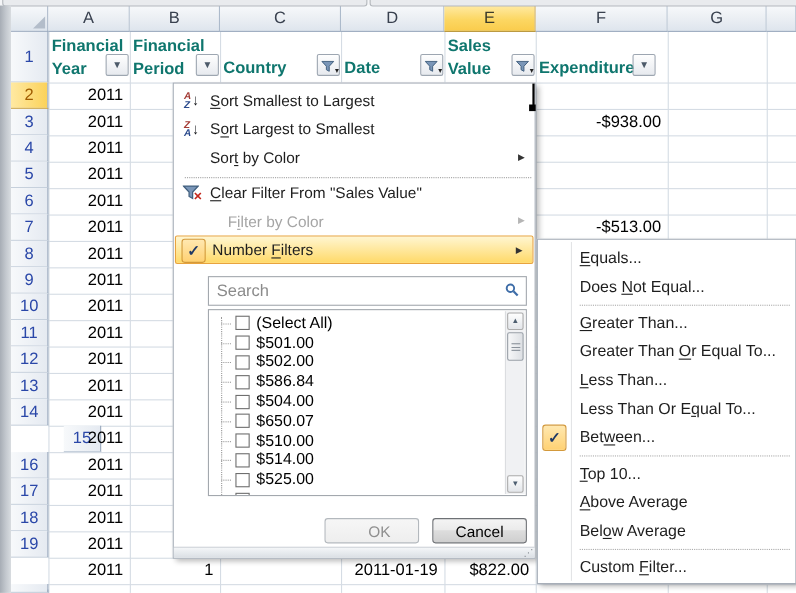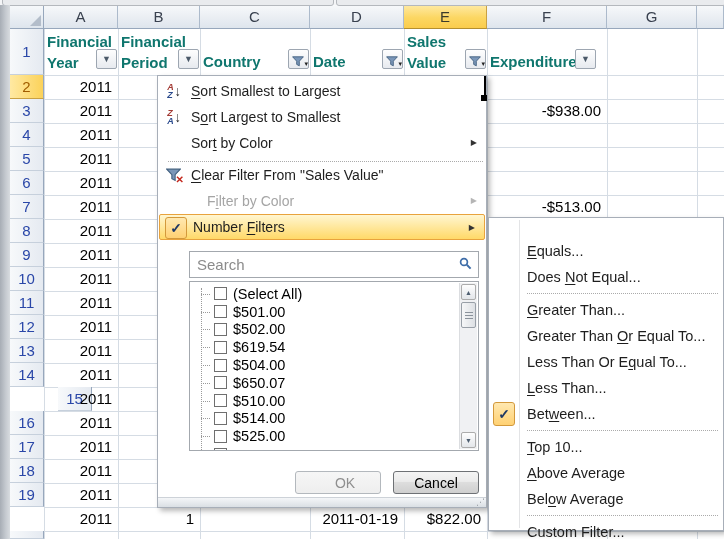--- a/index.html
+++ b/index.html
@@ -91,21 +91,21 @@
   .btn{position:absolute;top:395px;width:86px;height:23px;box-sizing:border-box;border-radius:3px;
        display:flex;align-items:center;justify-content:center;font-size:14px;}
   .btn.ok{left:137px;background:linear-gradient(#F6F6F6,#EEEEEE);border:1px solid #B3B8BD;color:#8F8F8F;padding-left:14px;}
   .btn.cancel{left:235px;background:linear-gradient(#F4F4F4,#EBEBEB 45%,#DDDDDD 50%,#CFCFCF);
        border:1px solid #6E7175;color:#000;}
   .bottombar{position:absolute;left:0;right:0;bottom:0;height:9px;border-top:1px solid #CDD2D8;
        background:linear-gradient(#F4F6F8,#DADFE4);}
   .bottombar .rgrip{position:absolute;right:1px;bottom:0;font-size:9px;line-height:9px;color:#8A9096;}
   
   #submenu{position:absolute;left:488px;top:217px;width:236px;height:314px;background:#fff;
-       border:1px solid #A7AEB8;box-sizing:border-box;z-index:25;box-shadow:3px 3px 5px rgba(0,0,0,.28);padding-top:20px;}
+       border:1px solid #A7AEB8;box-sizing:border-box;z-index:25;box-shadow:3px 3px 5px rgba(0,0,0,.28);padding-top:4px;}
   .gutter{position:absolute;left:30px;top:2px;bottom:2px;width:1px;background:#E3E4E6;}
   .smi{position:relative;height:26px;line-height:26px;padding-left:38px;font-size:14.5px;color:#1E1E1E;white-space:nowrap;}
   .ssep{height:7px;box-sizing:border-box;margin:0 5px 0 38px;border-bottom:1px dotted #ABABAB;transform:translateY(-3px);}
   .smi .chkbox{position:absolute;left:4px;top:1px;width:22px;height:24px;}
   u{text-underline-offset:2px;}
 </style>
 </head>
 <body>
 
 <div id="screen">
@@ -304,21 +304,21 @@
           <div class="li">
             <span class="cbx"></span>
             <span>$501.00</span>
           </div>
           <div class="li">
             <span class="cbx"></span>
             <span>$502.00</span>
           </div>
           <div class="li">
             <span class="cbx"></span>
-            <span>$619.54</span>
+            <span>$586.84</span>
           </div>
           <div class="li">
             <span class="cbx"></span>
             <span>$504.00</span>
           </div>
           <div class="li">
             <span class="cbx"></span>
             <span>$650.07</span>
           </div>
           <div class="li">
@@ -357,22 +357,22 @@
   </div>
 
   <div id="submenu">
     <div class="gutter"></div>
     <div id="submenuitems">
         <div class="smi"><span><u>E</u>quals...</span></div>
         <div class="smi"><span>Does <u>N</u>ot Equal...</span></div>
         <div class="ssep"></div>
         <div class="smi"><span><u>G</u>reater Than...</span></div>
         <div class="smi"><span>Greater Than <u>O</u>r Equal To...</span></div>
+        <div class="smi"><span><u>L</u>ess Than...</span></div>
         <div class="smi"><span>Less Than Or E<u>q</u>ual To...</span></div>
-        <div class="smi"><span><u>L</u>ess Than...</span></div>
         <div class="smi"><span class="chkbox">✓</span><span>Bet<u>w</u>een...</span></div>
         <div class="ssep"></div>
         <div class="smi"><span><u>T</u>op 10...</span></div>
         <div class="smi"><span><u>A</u>bove Average</span></div>
         <div class="smi"><span>Bel<u>o</u>w Average</span></div>
         <div class="ssep"></div>
         <div class="smi"><span>Custom <u>F</u>ilter...</span></div>
       </div>
   </div>
 </div>

